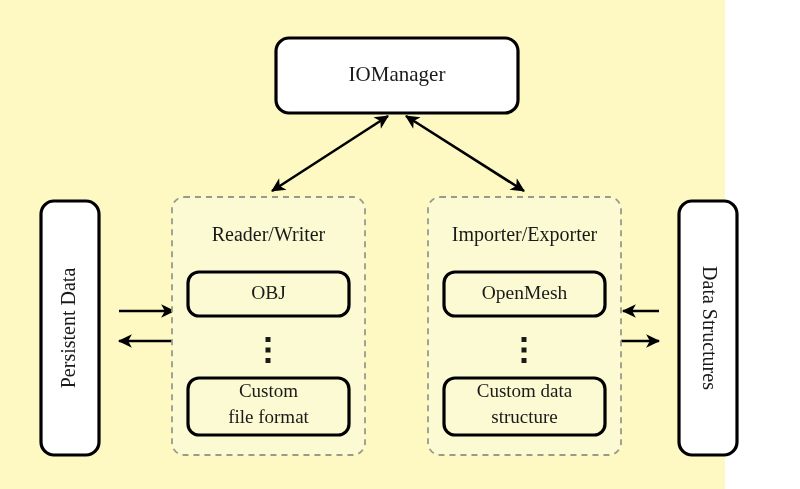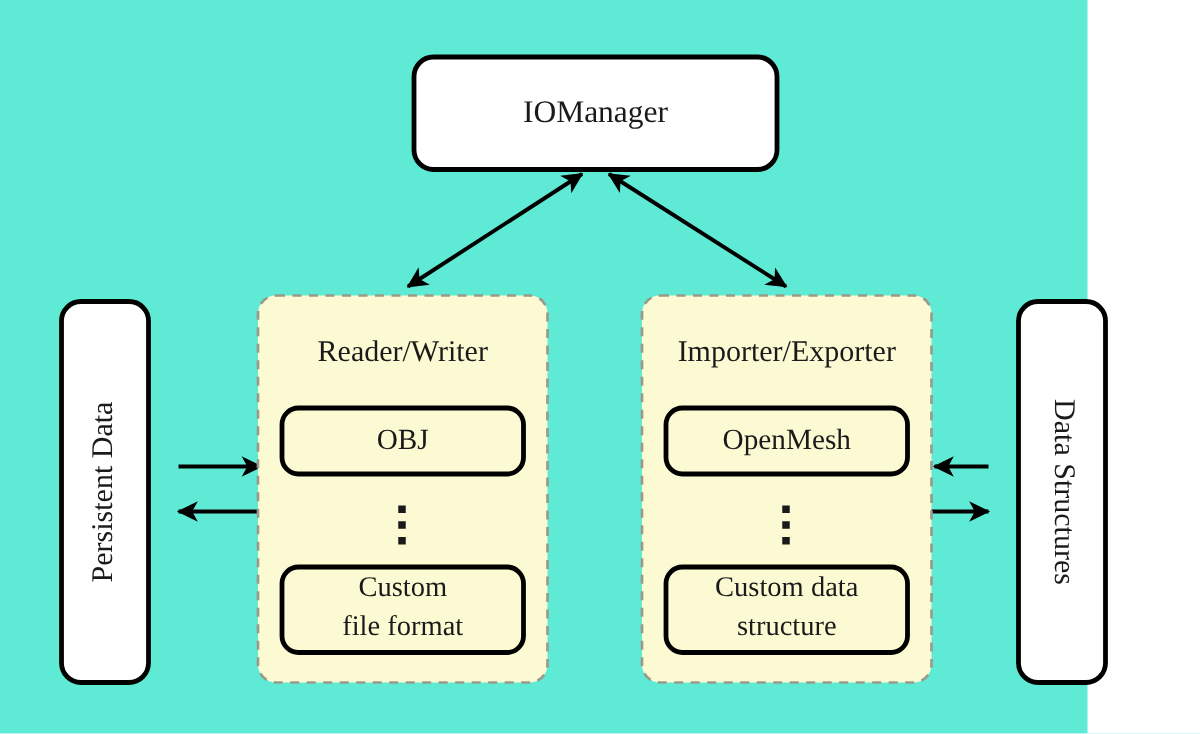--- a/index.html
+++ b/index.html
@@ -10,21 +10,21 @@
   body {
     width: 800px;
     height: 489px;
     font-family: "Liberation Serif", "DejaVu Serif", serif;
     overflow: hidden;
   }
   #diagram-root {
     position: relative;
     width: 725px;
     height: 489px;
-    background: #5eead4;
+    background: #fef9c3;
   }
   svg#diagram {
     display: block;
     width: 800px;
     height: 489px;
   }
   text {
     font-family: "Liberation Serif", "DejaVu Serif", serif;
     fill: #1a1a1a;
     dominant-baseline: middle;

